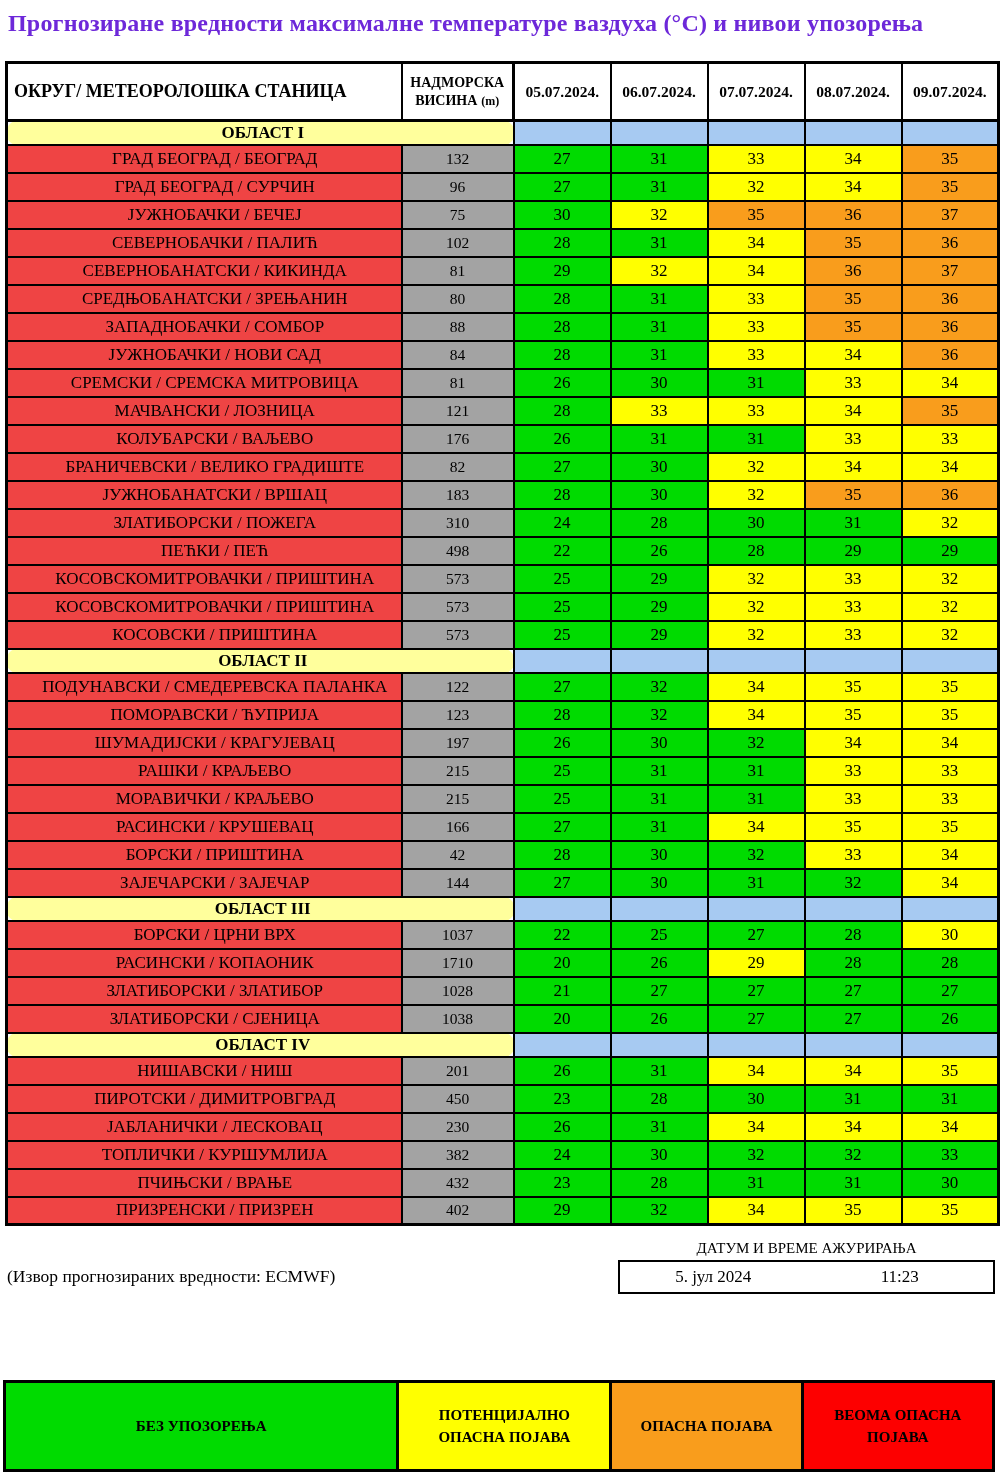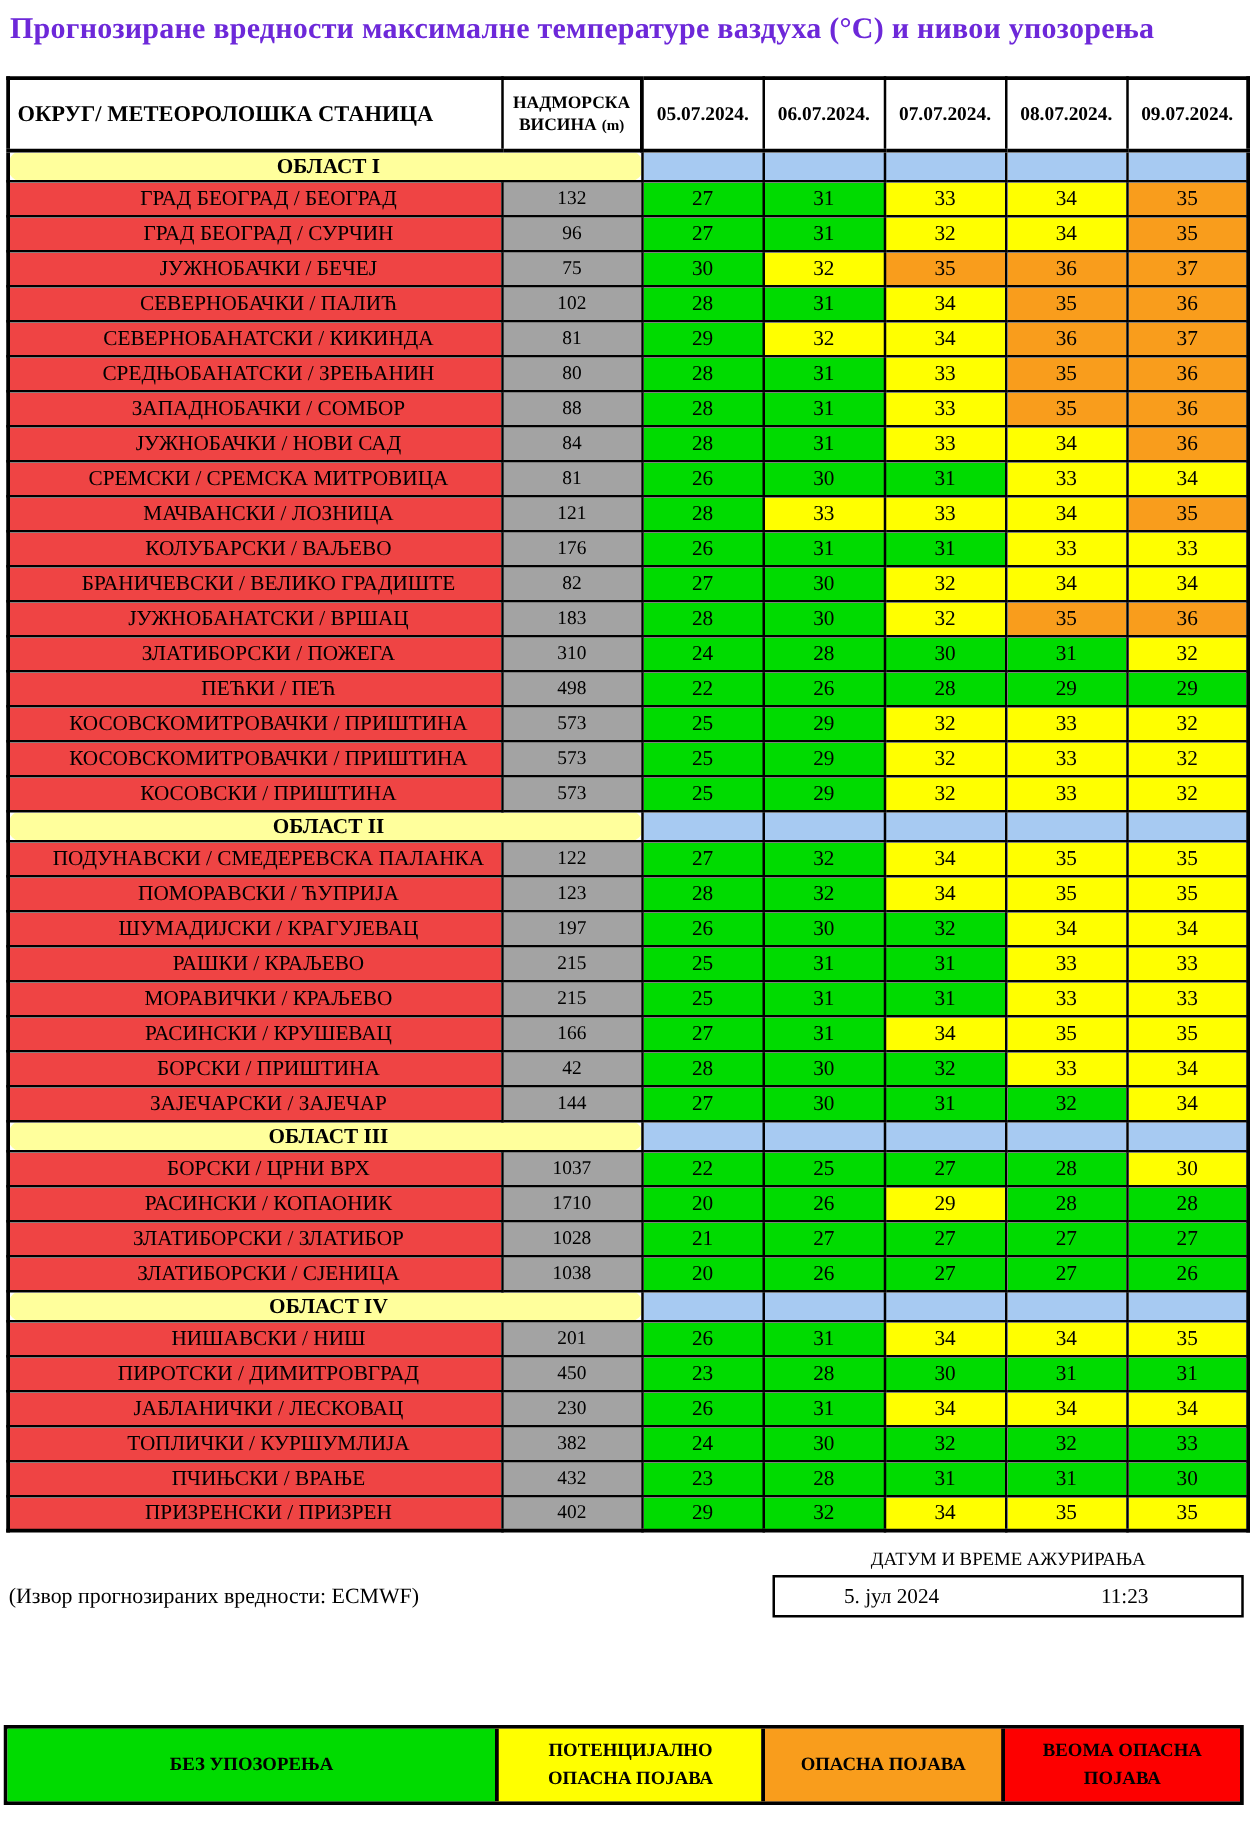--- a/index.html
+++ b/index.html
@@ -107,21 +107,21 @@
   }
   .update-box span { flex: 1; text-align: center; font-size: 17px; }
   .source {
     position: absolute;
     left: 2px; top: 26px;
     font-size: 17.5px;
   }
 
   .legend {
     margin: 82px 5px 0 3px;
-    height: 64px;
+    height: 92px;
     display: flex;
     border: 3px solid #000;
   }
   .legend-item {
     display: flex;
     align-items: center;
     justify-content: center;
     text-align: center;
     font-weight: bold;
     font-size: 15px;

